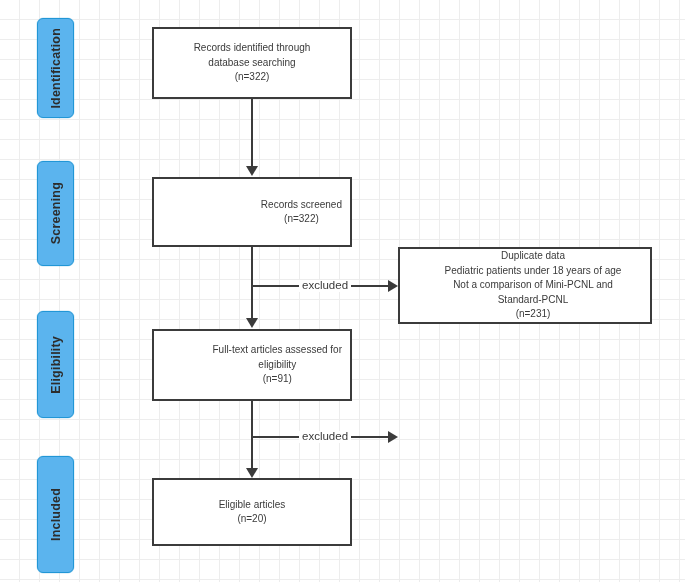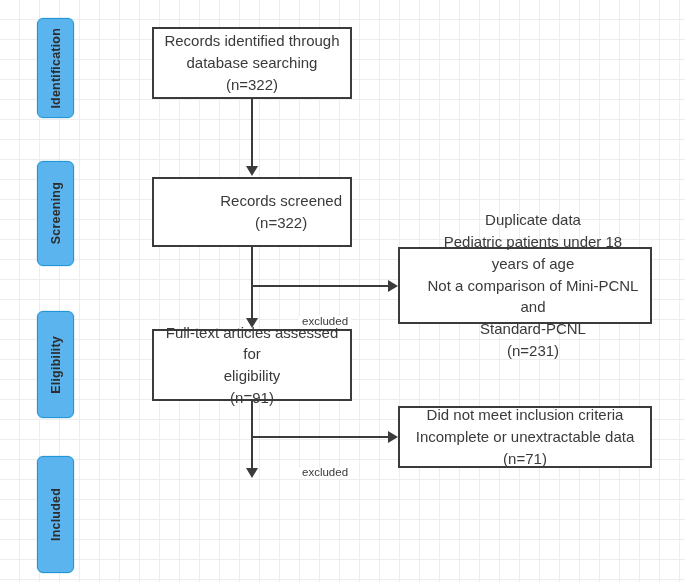--- a/index.html
+++ b/index.html
@@ -50,21 +50,21 @@
     position: absolute;
     box-sizing: border-box;
     background: #ffffff;
     border: 2px solid #3b3b3b;
     display: flex;
     align-items: center;
     justify-content: center;
     text-align: center;
   }
   .flow-box .box-text {
-    font-size: 15px;
+    font-size: 10px;
     line-height: 1.45;
     color: #3a3a3a;
     padding: 2px 8px;
     white-space: pre-line;
   }
 
   
   .v-line {
     position: absolute;
     width: 2px;
@@ -92,21 +92,20 @@
     border-left: 10px solid #3b3b3b;
   }
   .edge-label {
     position: absolute;
     font-size: 11.5px;
     color: #3a3a3a;
     background: #ffffff;
     padding: 0 3px;
     white-space: nowrap;
     line-height: 1;
-    margin-top: 36px;
   }
 </style>
 </head>
 <body>
 
 <div id="canvas">
 
   <div class="stage-tab" style="left:37px; top:18px; width:37px; height:100px;">
     <span class="stage-label">Identification</span>
   </div>
@@ -133,34 +132,33 @@
     <span class="box-text">Records screened
 (n=322)</span>
   </div>
 
   <div class="flow-box" style="left:152px; top:329px; width:200px; height:72px;justify-content:flex-end;">
     <span class="box-text">Full-text articles assessed for
 eligibility
 (n=91)</span>
   </div>
 
+  <div class="flow-box" style="left:152px; top:478px; width:200px; height:68px;">
+    <span class="box-text">Eligible articles
+(n=20)</span>
+  </div>
 
   <div class="flow-box" style="left:398px; top:247px; width:254px; height:77px;padding-left:16px;">
     <span class="box-text">Duplicate data
 Pediatric patients under 18 years of age
 Not a comparison of Mini-PCNL and
 Standard-PCNL
 (n=231)</span>
   </div>
 
-  <div class="flow-box" style="left:398px; top:406px; width:254px; height:62px;">
-    <span class="box-text">Did not meet inclusion criteria
-Incomplete or unextractable data
-(n=71)</span>
-  </div>
 
   <div class="v-line" style="left:251px; top:99px; height:68px;"></div>
   <div class="arrow-down" style="left:246px; top:166px;"></div>
 
   <div class="v-line" style="left:251px; top:247px; height:72px;"></div>
   <div class="arrow-down" style="left:246px; top:318px;"></div>
 
   <div class="h-line" style="left:251px; top:285px; width:137px;"></div>
   <div class="arrow-right" style="left:388px; top:280px;"></div>
   <div class="edge-label" style="left:299px; top:280px;">excluded</div>

